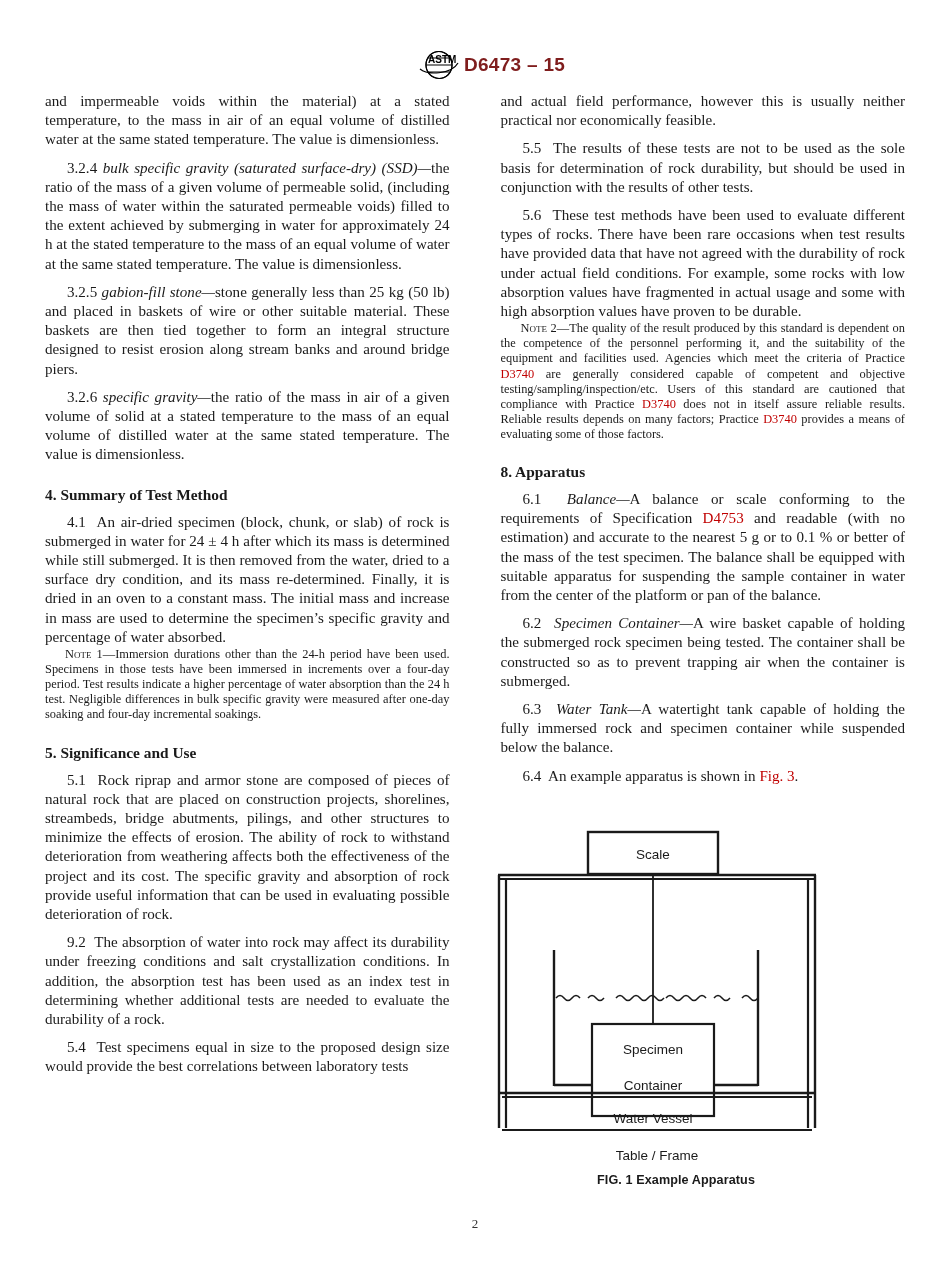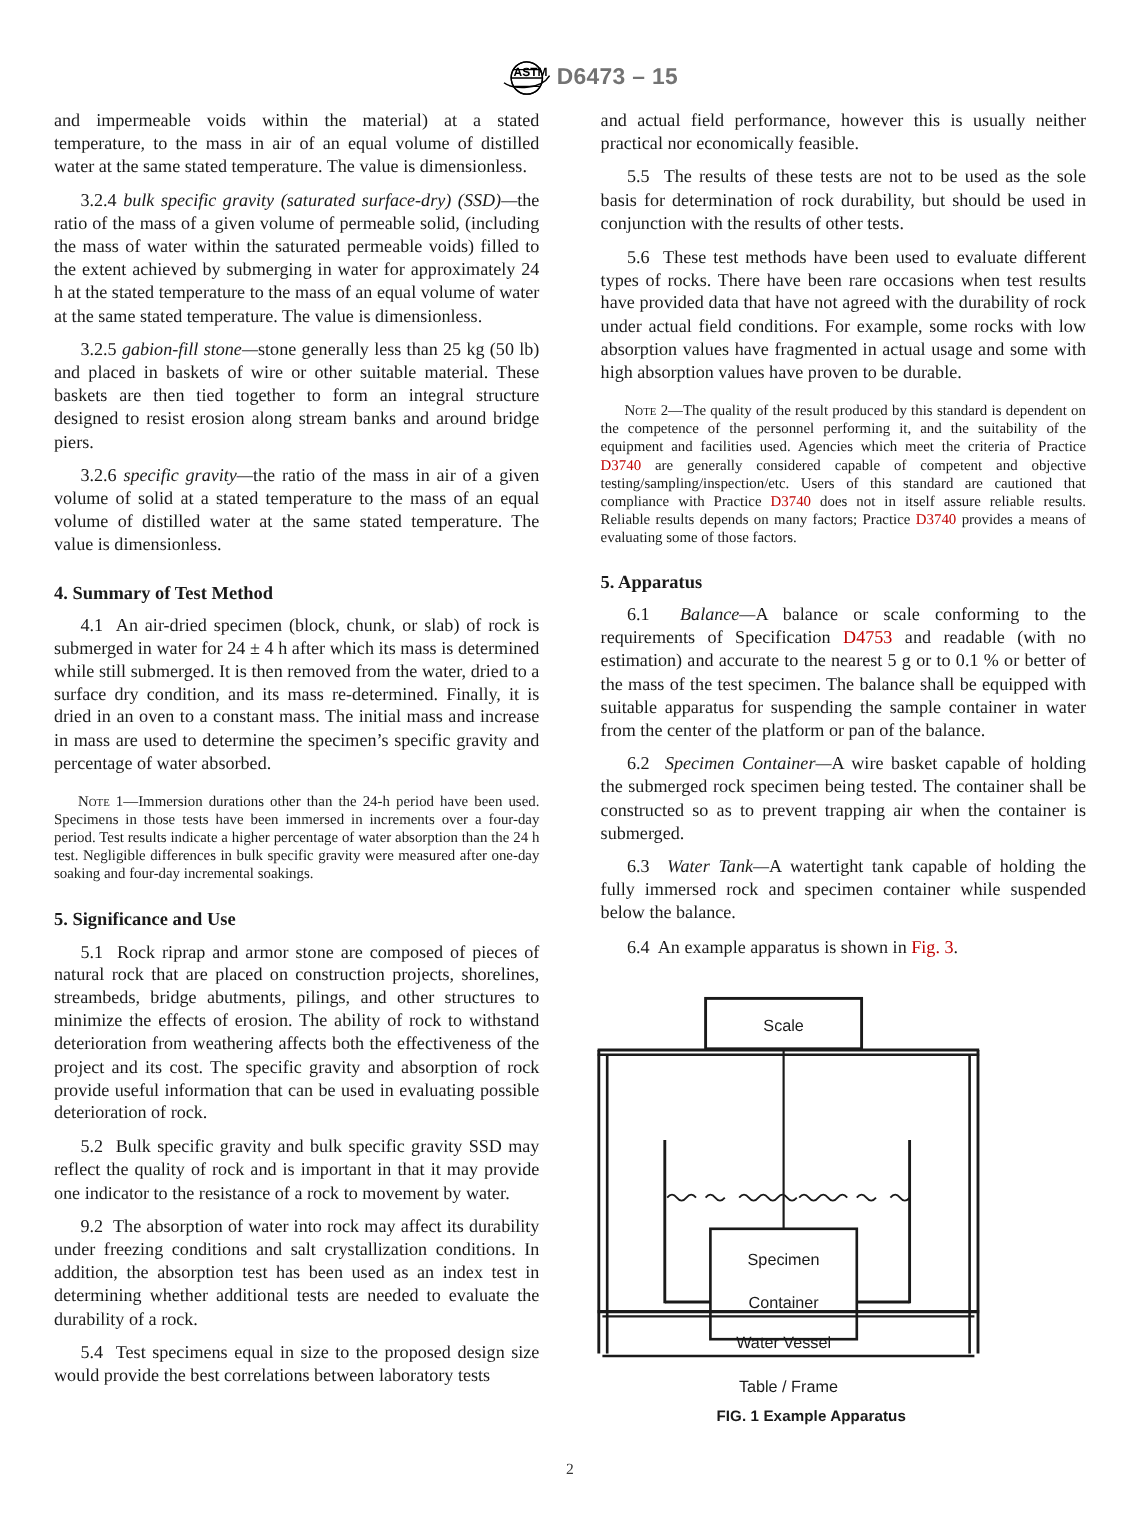--- a/index.html
+++ b/index.html
@@ -37,21 +37,21 @@
     width: 44px;
     height: 30px;
     position: relative;
     vertical-align: middle;
   }
   .header-title {
     font-family: "Liberation Sans", sans-serif;
     font-weight: bold;
     font-size: 19px;
     letter-spacing: 0.3px;
-    color: #737373;
+    color: #7f1d1d;
   }
 
   
   .columns {
     position: absolute;
     top: 92px;
     left: 45px;
     width: 860px;
     display: flex;
     gap: 51px;
@@ -78,21 +78,20 @@
     font-size: 15.4px;
     line-height: 19px;
     margin: 20px 0 2px 0;
     text-align: left;
   }
   .note {
     font-size: 12.4px;
     line-height: 15.1px;
     text-align: justify;
     text-indent: 20px;
-    margin-top: 14px;
   }
   .note-label {
     font-variant: small-caps;
     font-size: 12.4px;
   }
   .ital { font-style: italic; }
   .ref { color: #c00000; }
 
   
   .figure {
@@ -170,39 +169,38 @@
       <h2 class="sect">4.  Summary of Test Method</h2>
 
       <p class="indent"><span>4.1</span>&nbsp; <span>An air-dried specimen (block, chunk, or slab) of rock is submerged in water for 24 ± 4 h after which its mass is determined while still submerged. It is then removed from the water, dried to a surface dry condition, and its mass re-determined. Finally, it is dried in an oven to a constant mass. The initial mass and increase in mass are used to determine the specimen’s specific gravity and percentage of water absorbed.</span></p>
 
       <p class="note"><span class="note-label">Note</span> <span>1—</span><span>Immersion durations other than the 24-h period have been used. Specimens in those tests have been immersed in increments over a four-day period. Test results indicate a higher percentage of water absorption than the 24 h test. Negligible differences in bulk specific gravity were measured after one-day soaking and four-day incremental soakings.</span></p>
 
       <h2 class="sect">5.  Significance and Use</h2>
 
       <p class="indent"><span>5.1</span>&nbsp; <span>Rock riprap and armor stone are composed of pieces of natural rock that are placed on construction projects, shorelines, streambeds, bridge abutments, pilings, and other structures to minimize the effects of erosion. The ability of rock to withstand deterioration from weathering affects both the effectiveness of the project and its cost. The specific gravity and absorption of rock provide useful information that can be used in evaluating possible deterioration of rock.</span></p>
 
-      <p class="indent"><span>5.2</span>&nbsp; <span>Bulk specific gravity and bulk specific gravity SSD may reflect the quality of rock and is important in that it may provide one indicator to the resistance of a rock to movement by water.</span></p>
 
       <p class="indent"><span>9.2</span>&nbsp; <span>The absorption of water into rock may affect its durability under freezing conditions and salt crystallization conditions. In addition, the absorption test has been used as an index test in determining whether additional tests are needed to evaluate the durability of a rock.</span></p>
 
       <p class="indent"><span>5.4</span>&nbsp; <span>Test specimens equal in size to the proposed design size would provide the best correlations between laboratory tests</span></p>
 
     </div>
 
     <div class="col">
 
       <p>and actual field performance, however this is usually neither practical nor economically feasible.</p>
 
       <p class="indent"><span>5.5</span>&nbsp; <span>The results of these tests are not to be used as the sole basis for determination of rock durability, but should be used in conjunction with the results of other tests.</span></p>
 
       <p class="indent"><span>5.6</span>&nbsp; <span>These test methods have been used to evaluate different types of rocks. There have been rare occasions when test results have provided data that have not agreed with the durability of rock under actual field conditions. For example, some rocks with low absorption values have fragmented in actual usage and some with high absorption values have proven to be durable.</span></p>
 
       <p class="note"><span class="note-label">Note</span> <span>2—</span><span>The quality of the result produced by this standard is dependent on the competence of the personnel performing it, and the suitability of the equipment and facilities used. Agencies which meet the criteria of Practice </span><span class="ref">D3740</span><span> are generally considered capable of competent and objective testing/sampling/inspection/etc. Users of this standard are cautioned that compliance with Practice </span><span class="ref">D3740</span><span> does not in itself assure reliable results. Reliable results depends on many factors; Practice </span><span class="ref">D3740</span><span> provides a means of evaluating some of those factors.</span></p>
 
-      <h2 class="sect">5.  Apparatus</h2>
+      <h2 class="sect">8.  Apparatus</h2>
 
       <p class="indent"><span>6.1</span>&nbsp; <span class="ital">Balance—</span><span>A balance or scale conforming to the requirements of Specification </span><span class="ref">D4753</span><span> and readable (with no estimation) and accurate to the nearest 5 g or to 0.1 % or better of the mass of the test specimen. The balance shall be equipped with suitable apparatus for suspending the sample container in water from the center of the platform or pan of the balance.</span></p>
 
       <p class="indent"><span>6.2</span>&nbsp; <span class="ital">Specimen Container—</span><span>A wire basket capable of holding the submerged rock specimen being tested. The container shall be constructed so as to prevent trapping air when the container is submerged.</span></p>
 
       <p class="indent"><span>6.3</span>&nbsp; <span class="ital">Water Tank—</span><span>A watertight tank capable of holding the fully immersed rock and specimen container while suspended below the balance.</span></p>
 
       <p class="indent"><span>6.4</span>&nbsp; <span>An example apparatus is shown in </span><span class="ref">Fig. 3</span><span>.</span></p>
 
     </div>

